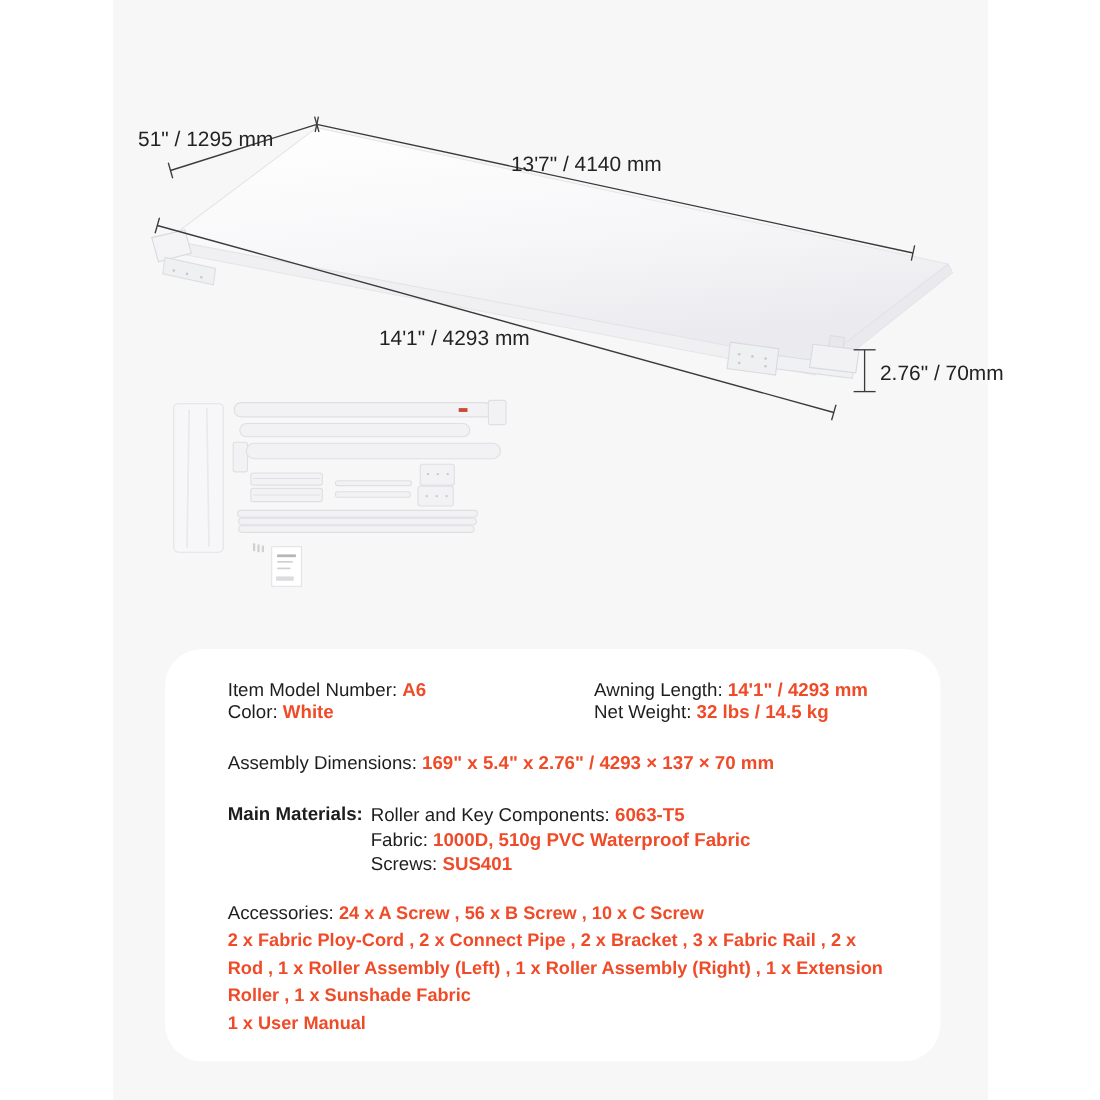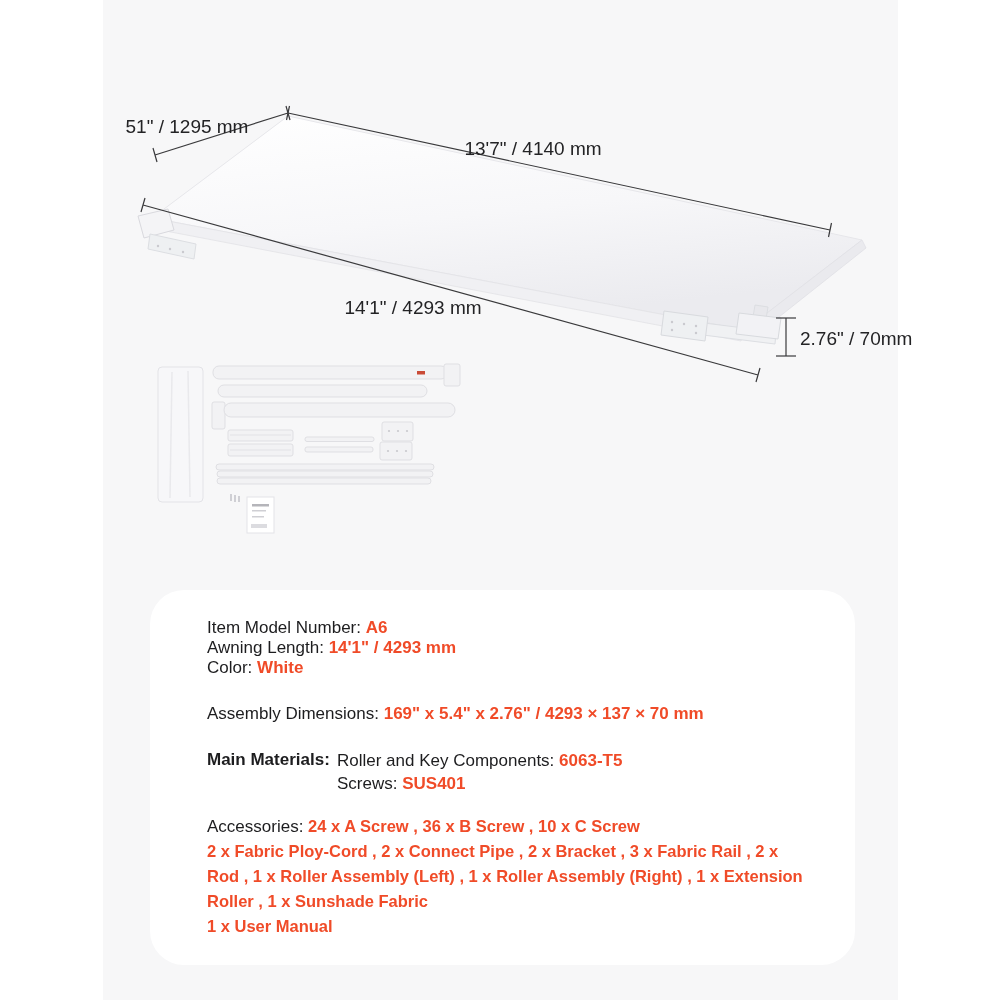--- a/index.html
+++ b/index.html
@@ -8,21 +8,21 @@
   .photo-bg{position:absolute;left:103px;top:0;width:795px;height:1000px;background:#f7f7f8;}
   svg{position:absolute;left:0;top:0;}
   .dim-line{stroke:#3a3a3c;stroke-width:1.2;fill:none;}
   .dim-label{font-size:19px;fill:#232325;}
   .part{fill:#f2f2f4;stroke:#dfdfe3;stroke-width:1;}
   .part-light{fill:#f7f7f9;stroke:#e3e3e7;stroke-width:1;}
   .spec-panel{position:absolute;left:150px;top:590px;width:705px;height:375px;
               background:#ffffff;border-radius:34px;box-sizing:border-box;
               padding:28px 42px 0 57px;font-size:17px;line-height:20px;}
   .row{margin:0;}
-  .two-col{display:flex;flex-direction:column;}
+  .two-col{display:flex;}
   .col-left{width:333px;flex:none;}
   .r2{}
   .r3{margin-top:26px;}
   .r4{margin-top:25px;}
   .r5{margin-top:26px;display:flex;}
   .r6{margin-top:19px;}
   .lbl{color:#1d1d1f;}
   .v{color:#f04b28;font-weight:700;}
   .materials-label{width:130px;flex:none;font-weight:bold;}
   .materials-lines div{margin-bottom:1.5px;line-height:21px;}
@@ -165,40 +165,48 @@
       <div>
         <span class="lbl">Awning Length:</span>
         <span class="v">14'1" / 4293 mm</span>
       </div>
     </div>
     <div class="row two-col r2">
       <div class="col-left">
         <span class="lbl">Color:</span>
         <span class="v">White</span>
       </div>
+      <div>
+        <span class="lbl">Net Weight:</span>
+        <span class="v">32 lbs / 14.5 kg</span>
+      </div>
     </div>
     <div class="row r3">
       <span class="lbl">Assembly Dimensions:</span>
       <span class="v">169" x 5.4" x 2.76" / 4293 × 137 × 70 mm</span>
     </div>
     <div class="row r5">
       <div class="materials-label lbl">Main Materials:</div>
       <div class="materials-lines">
         <div>
           <span class="lbl">Roller and Key Components:</span>
           <span class="v">6063-T5</span>
         </div>
         <div>
+          <span class="lbl">Fabric:</span>
+          <span class="v">1000D, 510g PVC Waterproof Fabric</span>
+        </div>
+        <div>
           <span class="lbl">Screws:</span>
           <span class="v">SUS401</span>
         </div>
       </div>
     </div>
     <div class="row r6 acc">
       <div>
         <span class="lbl">Accessories:</span>
-        <span class="v">24 x A Screw , 36 x B Screw , 10 x C Screw</span>
+        <span class="v">24 x A Screw , 56 x B Screw , 10 x C Screw</span>
       </div>
       <div class="v acc-rest">2 x Fabric Ploy-Cord , 2 x Connect Pipe , 2 x Bracket , 3 x Fabric Rail , 2 x Rod , 1 x Roller Assembly (Left) , 1 x Roller Assembly (Right) , 1 x Extension Roller , 1 x Sunshade Fabric</div>
       <div class="v">1 x User Manual</div>
     </div>
   </div>
 </div>
 
 </body></html>

